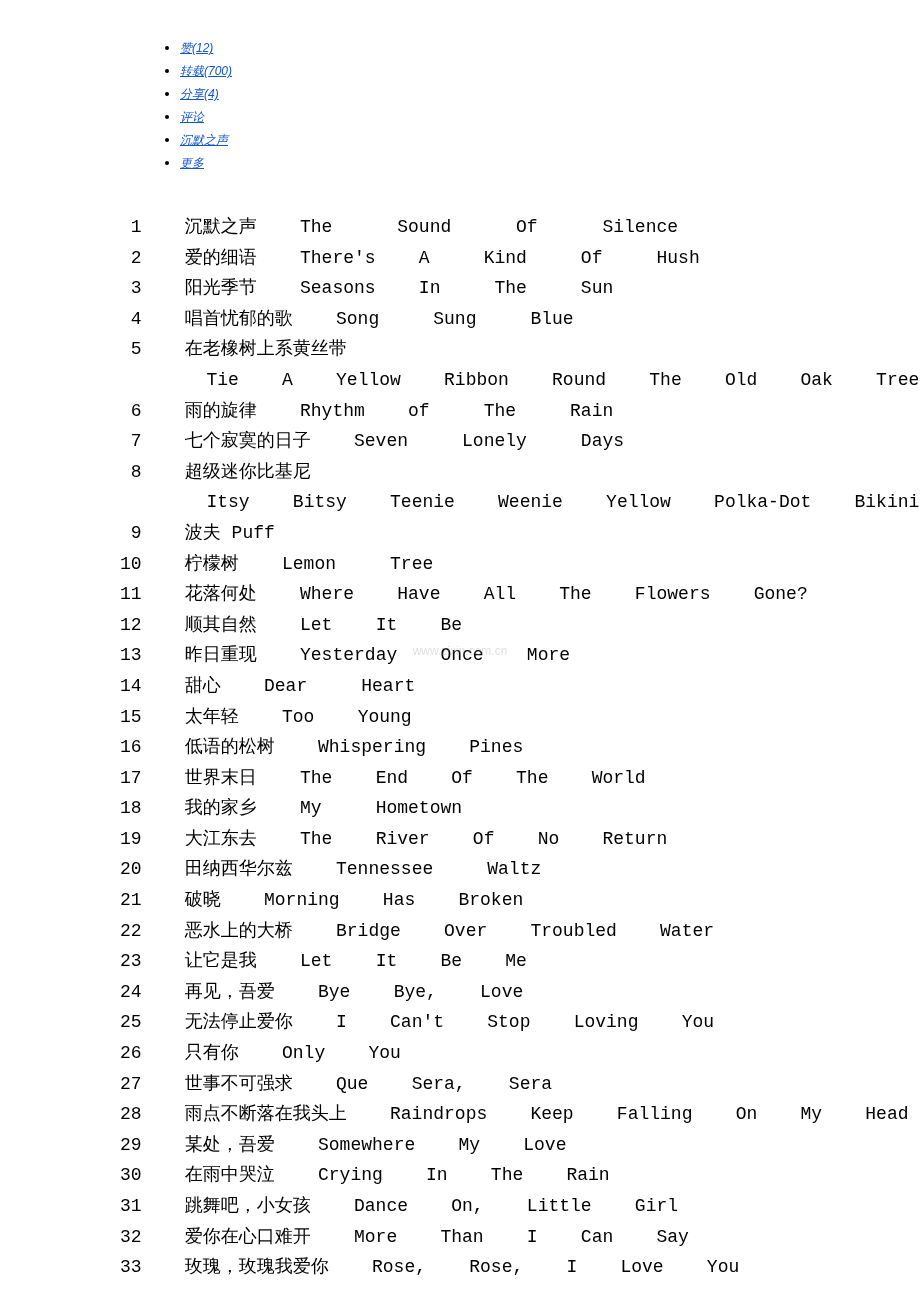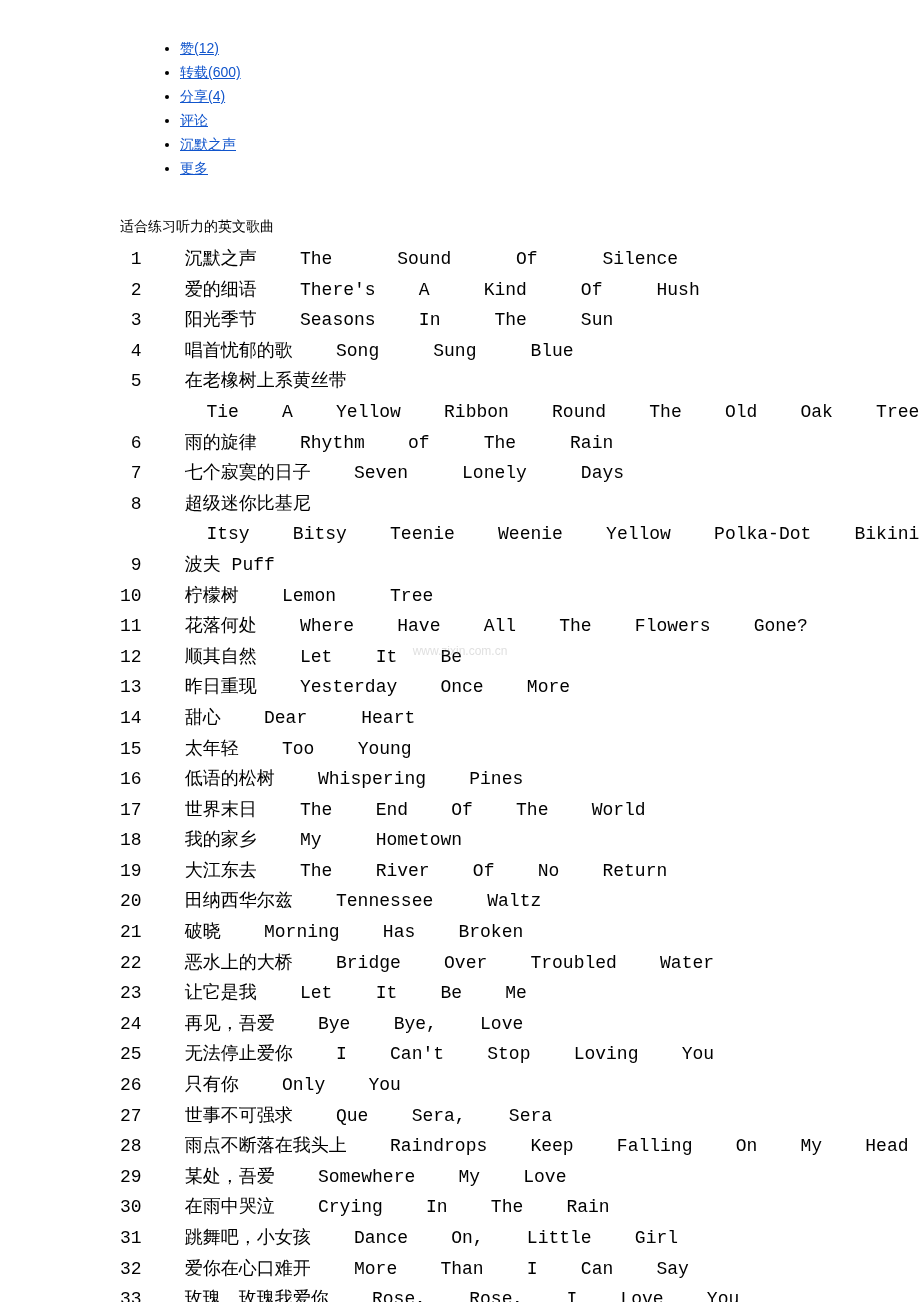--- a/index.html
+++ b/index.html
@@ -21,21 +21,22 @@
       padding-left: 120px;
       margin-bottom: 40px;
     }
     .action-list li {
       margin-bottom: 6px;
     }
     .action-list a {
       color: #1155CC;
       text-decoration: underline;
       font-family: Arial, sans-serif;
-      font-size: 14px;
+      font-size: 12px;
+      font-style: italic;
     }
     .content-area {
       padding-left: 60px;
     }
     .section-title {
       font-family: Arial, sans-serif;
       font-size: 14px;
       color: #000;
       margin-bottom: 8px;
     }
@@ -62,32 +63,31 @@
 </head>
 <body>
 
 <div class="watermark">www.zixin.com.cn</div>
 
 <ul class="action-list">
   <li>
     <a href="#">赞(12)</a>
   </li>
   <li>
-    <a href="#">转载(600)</a>
+    <a href="#">转载(700)</a>
   </li>
   <li>
     <a href="#">分享(4)</a>
   </li>
   <li>
     <a href="#">评论</a>
   </li>
   <li>
     <a href="#">沉默之声</a>
   </li>
   <li>
     <a href="#">更多</a>
   </li>
 </ul>
 
 <div class="content-area">
-  <div class="section-title">适合练习听力的英文歌曲</div>
   <div class="song-table" id="song-list"><div> 1    沉默之声    The      Sound      Of      Silence</div><div> 2    爱的细语    There's    A     Kind     Of     Hush</div><div> 3    阳光季节    Seasons    In     The     Sun</div><div> 4    唱首忧郁的歌    Song     Sung     Blue</div><div> 5    在老橡树上系黄丝带</div><div>        Tie    A    Yellow    Ribbon    Round    The    Old    Oak    Tree</div><div> 6    雨的旋律    Rhythm    of     The     Rain</div><div> 7    七个寂寞的日子    Seven     Lonely     Days</div><div> 8    超级迷你比基尼</div><div>        Itsy    Bitsy    Teenie    Weenie    Yellow    Polka-Dot    Bikini</div><div> 9    波夫 Puff</div><div>10    柠檬树    Lemon     Tree</div><div>11    花落何处    Where    Have    All    The    Flowers    Gone?</div><div>12    顺其自然    Let    It    Be</div><div>13    昨日重现    Yesterday    Once    More</div><div>14    甜心    Dear     Heart</div><div>15    太年轻    Too    Young</div><div>16    低语的松树    Whispering    Pines</div><div>17    世界末日    The    End    Of    The    World</div><div>18    我的家乡    My     Hometown</div><div>19    大江东去    The    River    Of    No    Return</div><div>20    田纳西华尔兹    Tennessee     Waltz</div><div>21    破晓    Morning    Has    Broken</div><div>22    恶水上的大桥    Bridge    Over    Troubled    Water</div><div>23    让它是我    Let    It    Be    Me</div><div>24    再见，吾爱    Bye    Bye,    Love</div><div>25    无法停止爱你    I    Can't    Stop    Loving    You</div><div>26    只有你    Only    You</div><div>27    世事不可强求    Que    Sera,    Sera</div><div>28    雨点不断落在我头上    Raindrops    Keep    Falling    On    My    Head</div><div>29    某处，吾爱    Somewhere    My    Love</div><div>30    在雨中哭泣    Crying    In    The    Rain</div><div>31    跳舞吧，小女孩    Dance    On,    Little    Girl</div><div>32    爱你在心口难开    More    Than    I    Can    Say</div><div>33    玫瑰，玫瑰我爱你    Rose,    Rose,    I    Love    You</div></div>
 </div>
 
 </body></html>

